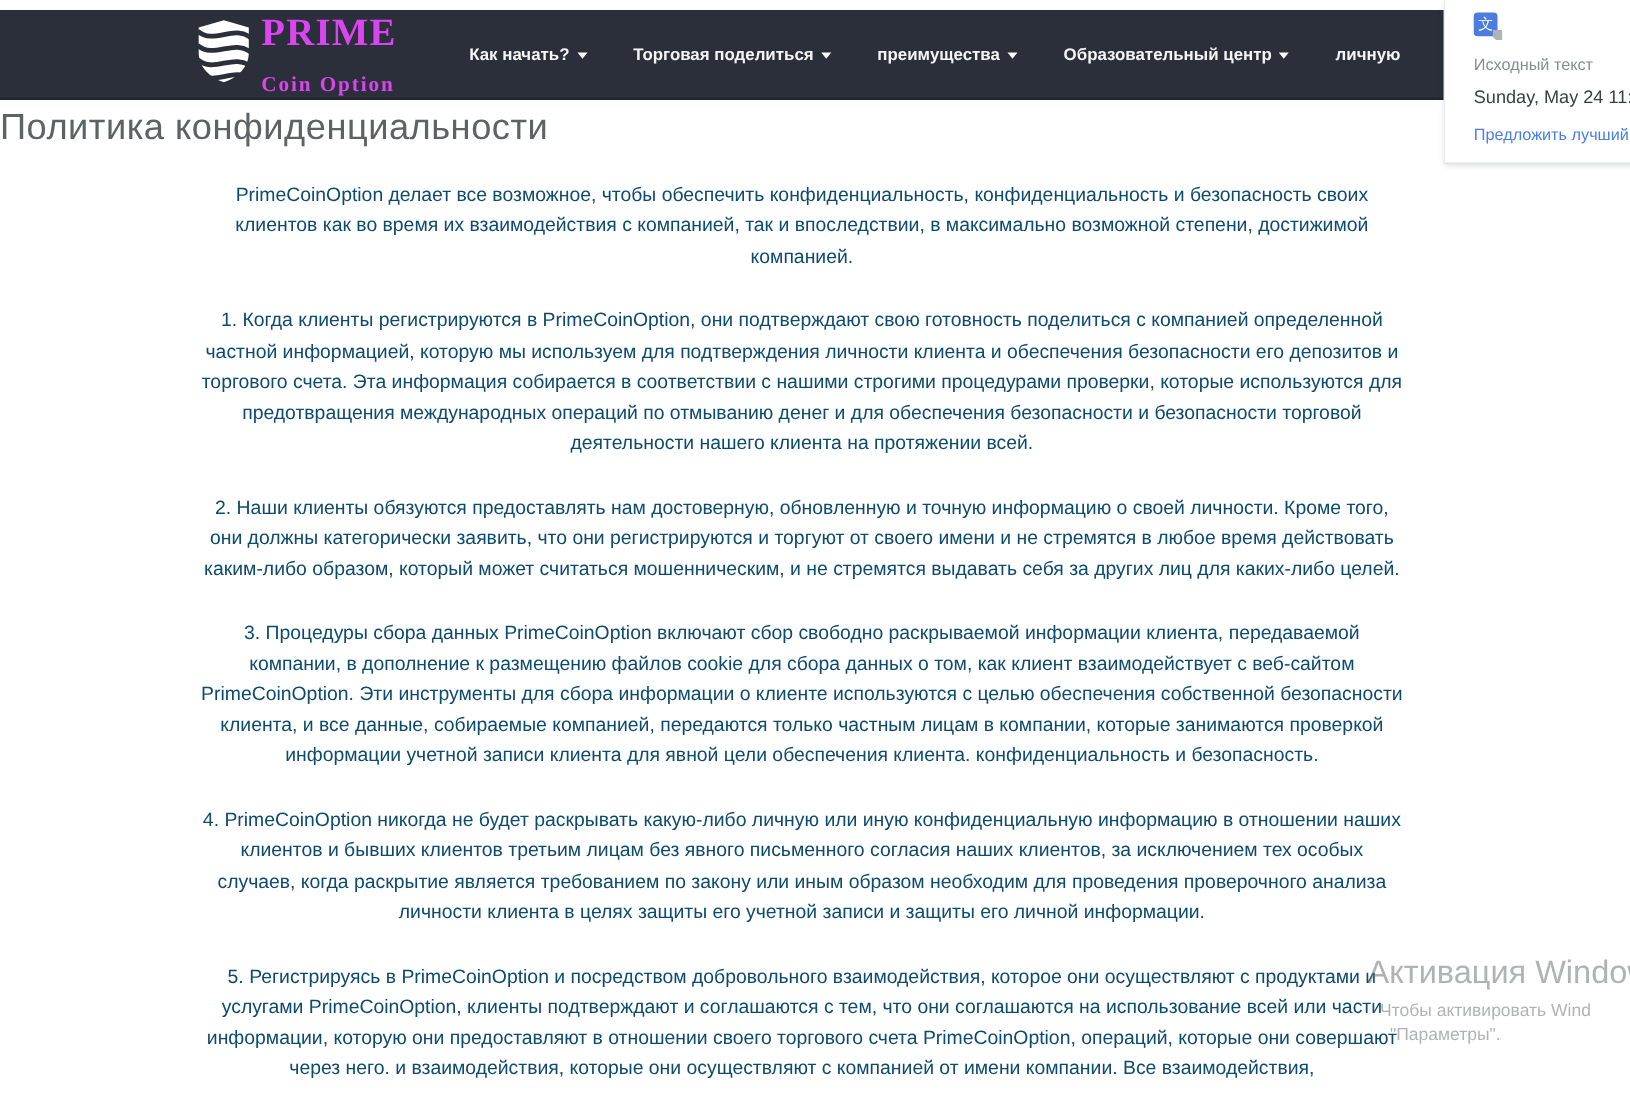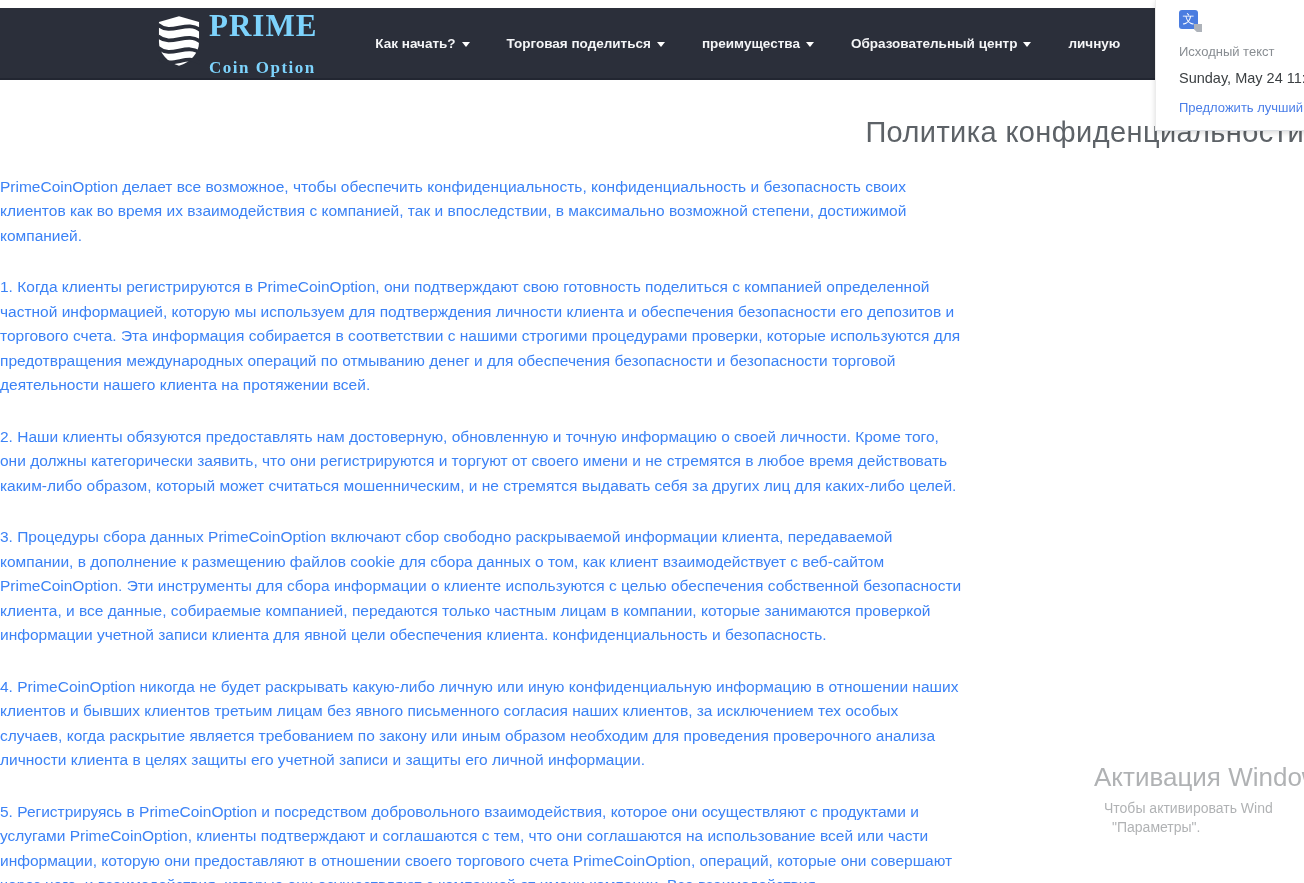--- a/index.html
+++ b/index.html
@@ -20,21 +20,21 @@
     height: 72px;
     background: #2b2f3a;
     border-bottom: 2px solid #222631;
     display: flex;
     align-items: center;
     padding-left: 158px;
   }
   .brand {
     display: flex; align-items: center; gap: 9px;
     cursor: pointer;
-    color: #7dd3fc;
+    color: #d946ef;
   }
   .brand-text { font-family: "Liberation Serif", serif; line-height: 1; }
   .brand-name {
     display: block;
     font-size: 31px; font-weight: bold; letter-spacing: 1px;
   }
   .brand-sub {
     display: block;
     font-size: 17px; font-weight: bold; letter-spacing: 1.5px;
     margin-top: 18px;
@@ -56,32 +56,34 @@
     display: inline-block;
     width: 0; height: 0;
     border-left: 4px solid transparent;
     border-right: 4px solid transparent;
     border-top: 5px solid #ffffff;
     margin-top: 2px;
   }
 
   
   .page-title {
-    margin: 36px 0 26px 0;
-    text-align: right;
+    margin: 6px 0 26px 0;
+    text-align: left;
     font-size: 29px;
     font-weight: 300;
     letter-spacing: 0.4px;
     color: #5d6267;
   }
   .content {
+    margin-left: 160px;
     width: 963px;
-    color: #3b82f6;
+    color: #0c4a6e;
     font-size: 15.5px;
     line-height: 1.58;
+    text-align: center;
   }
   .content p { margin: 0 0 27px 0; }
 
   
   .gt-popup {
     position: absolute;
     left: 1155px; top: 0;
     width: 170px; height: 131px;
     background: #ffffff;
     border-left: 1px solid #ececec;

